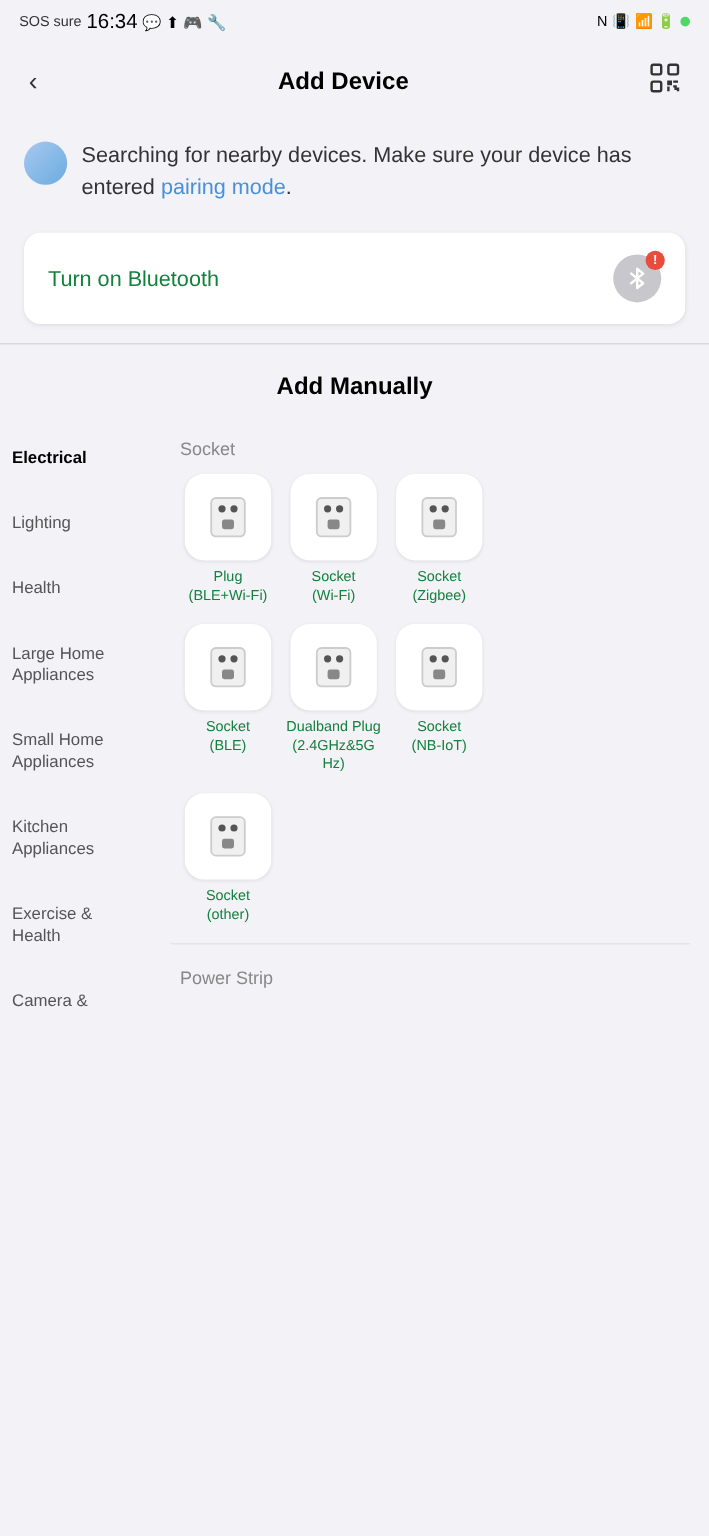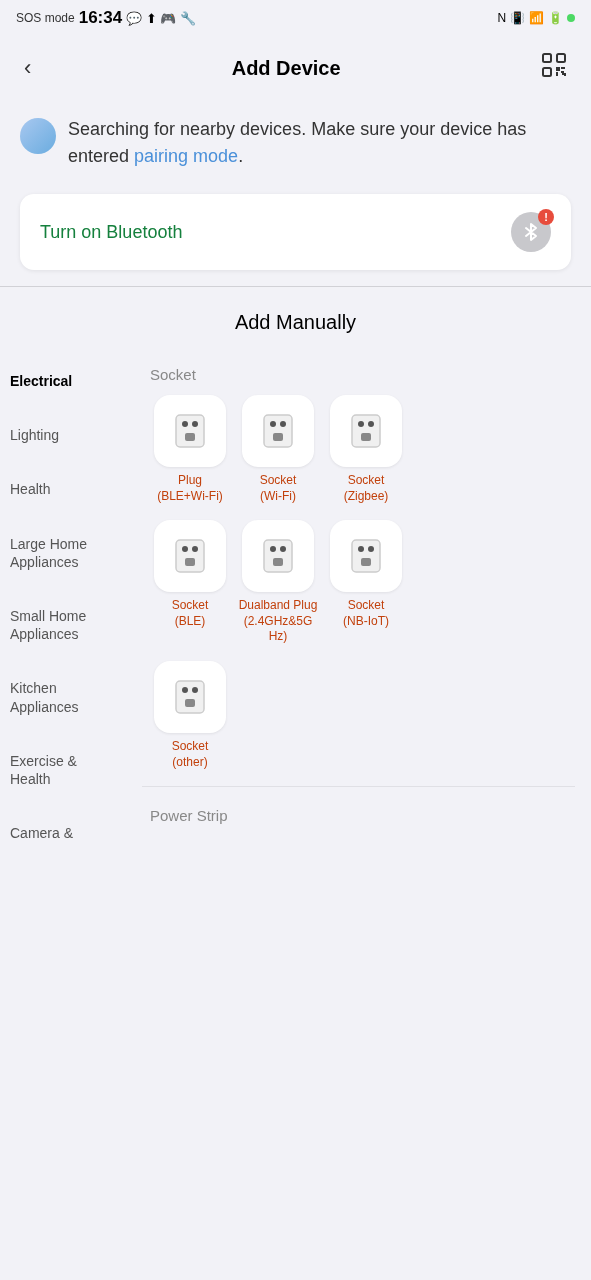--- a/index.html
+++ b/index.html
@@ -18,21 +18,21 @@
       justify-content: space-between;
       align-items: center;
       padding: 8px 16px;
       background: #f2f2f7;
       font-size: 13px;
       font-weight: 500;
     }
     .status-left { display: flex; align-items: center; gap: 4px; }
     .status-right { display: flex; align-items: center; gap: 4px; }
     .sos-text { font-size: 12px; color: #333; }
-    .time { font-size: 17px; font-weight: 700; color: #000; }
+    .time { font-size: 17px; font-weight: 400; color: #000; }
 
     
     .header {
       display: flex;
       align-items: center;
       justify-content: space-between;
       padding: 12px 20px;
       background: #f2f2f7;
     }
     .back-btn {
@@ -135,21 +135,21 @@
     .divider {
       height: 1px;
       background: #d1d1d6;
       margin: 0 0;
     }
 
     
     .add-manually-title {
       text-align: center;
       font-size: 20px;
-      font-weight: 400;
+      font-weight: 700;
       color: #000;
       padding: 24px 0 20px;
     }
 
     
     .content-area {
       display: flex;
       background: #f2f2f7;
       gap: 28px;
     }
@@ -213,21 +213,21 @@
       justify-content: center;
       margin-bottom: 6px;
       box-shadow: 0 1px 3px rgba(0,0,0,0.08);
     }
     .device-icon svg {
       width: 40px;
       height: 40px;
     }
     .device-label {
       font-size: 12px;
-      color: #c2410c;
+      color: #15803d;
       text-align: center;
       line-height: 1.3;
     }
 
     .section-divider {
       height: 1px;
       background: #e0e0e5;
       margin: 4px 8px 4px 0;
     }
 
@@ -236,21 +236,21 @@
       font-size: 15px;
       color: #888;
       padding: 16px 8px 8px;
     }
   </style>
 </head>
 <body>
 
 <div class="status-bar">
   <div class="status-left">
-    <span class="sos-text">SOS mode</span>
+    <span class="sos-text">SOS sure</span>
     <span class="time">16:34</span>
     <span style="display:flex;gap:3px;align-items:center;font-size:13px;">
       💬 ⬆ 🎮 🔧
     </span>
   </div>
   <div class="status-right">
     <span style="font-size:12px;">N</span>
     <span style="font-size:12px;">📳</span>
     <span style="font-size:12px;">📶</span>
     <span style="font-size:12px;">🔋</span>

